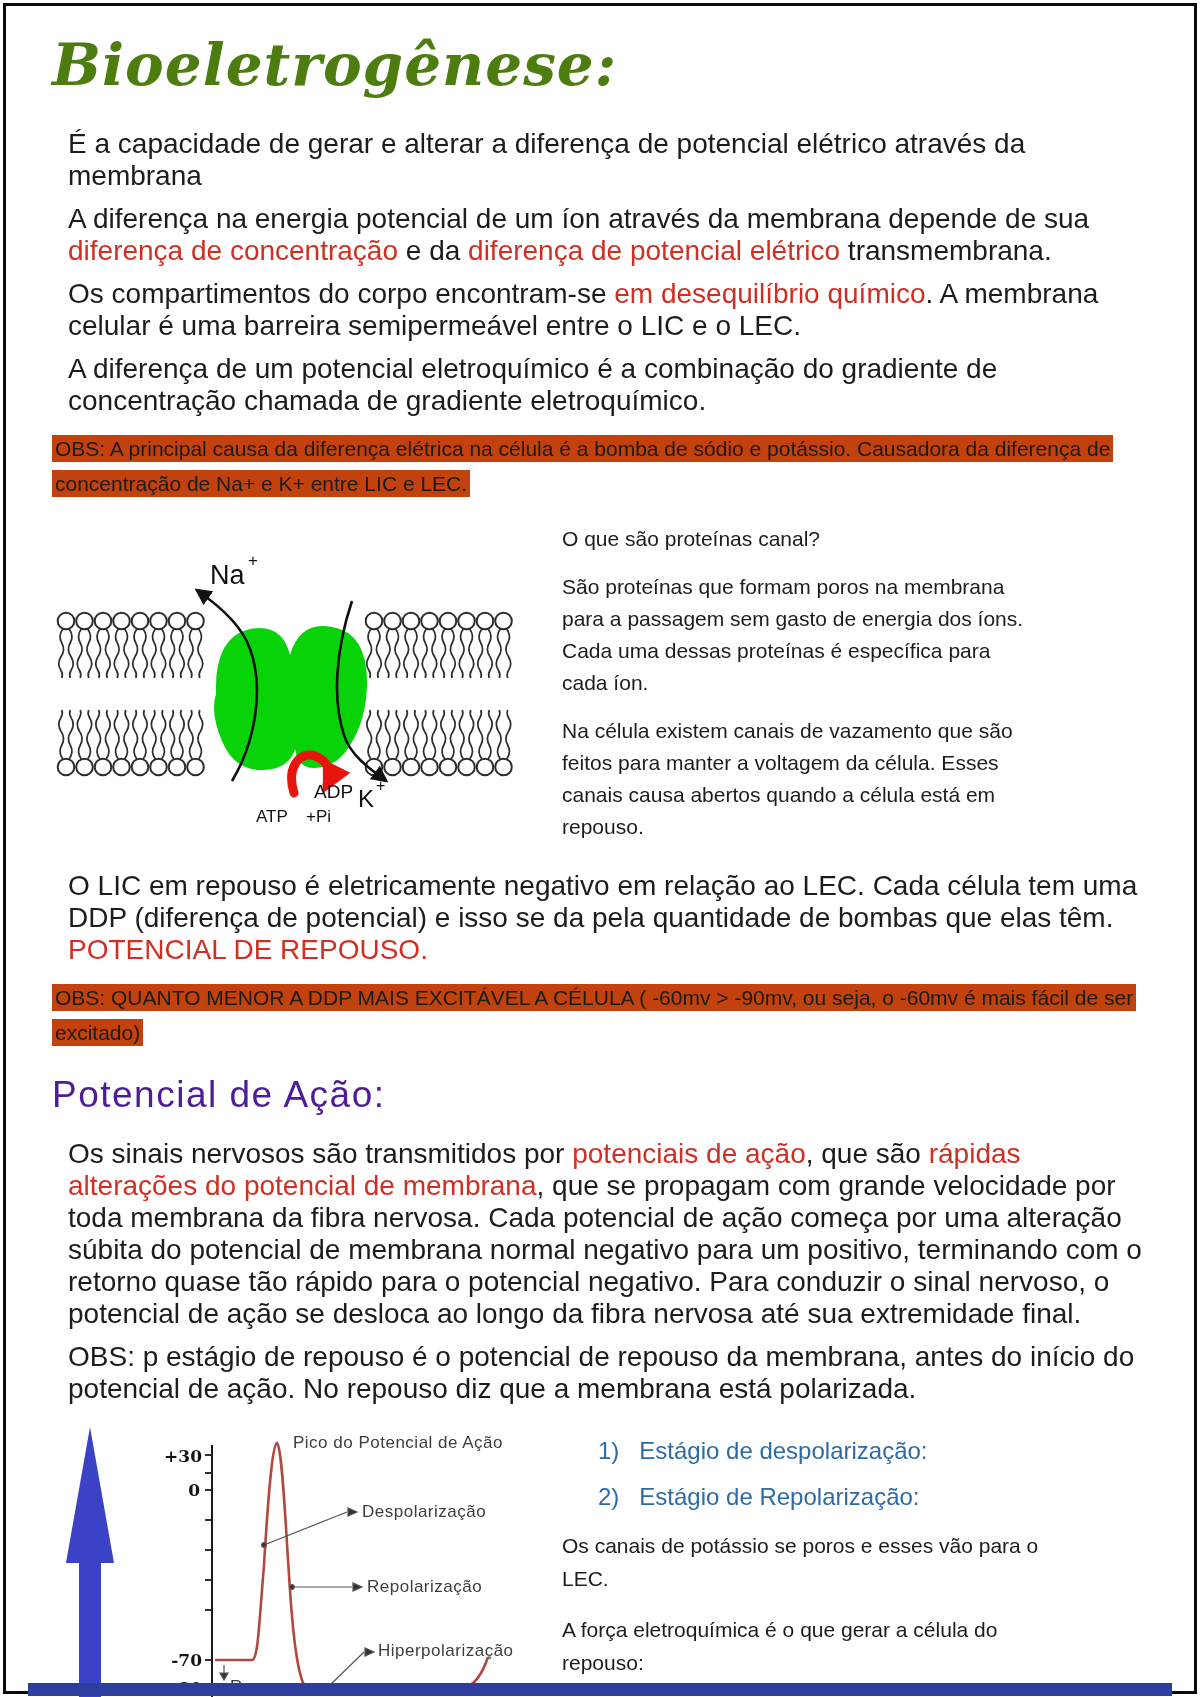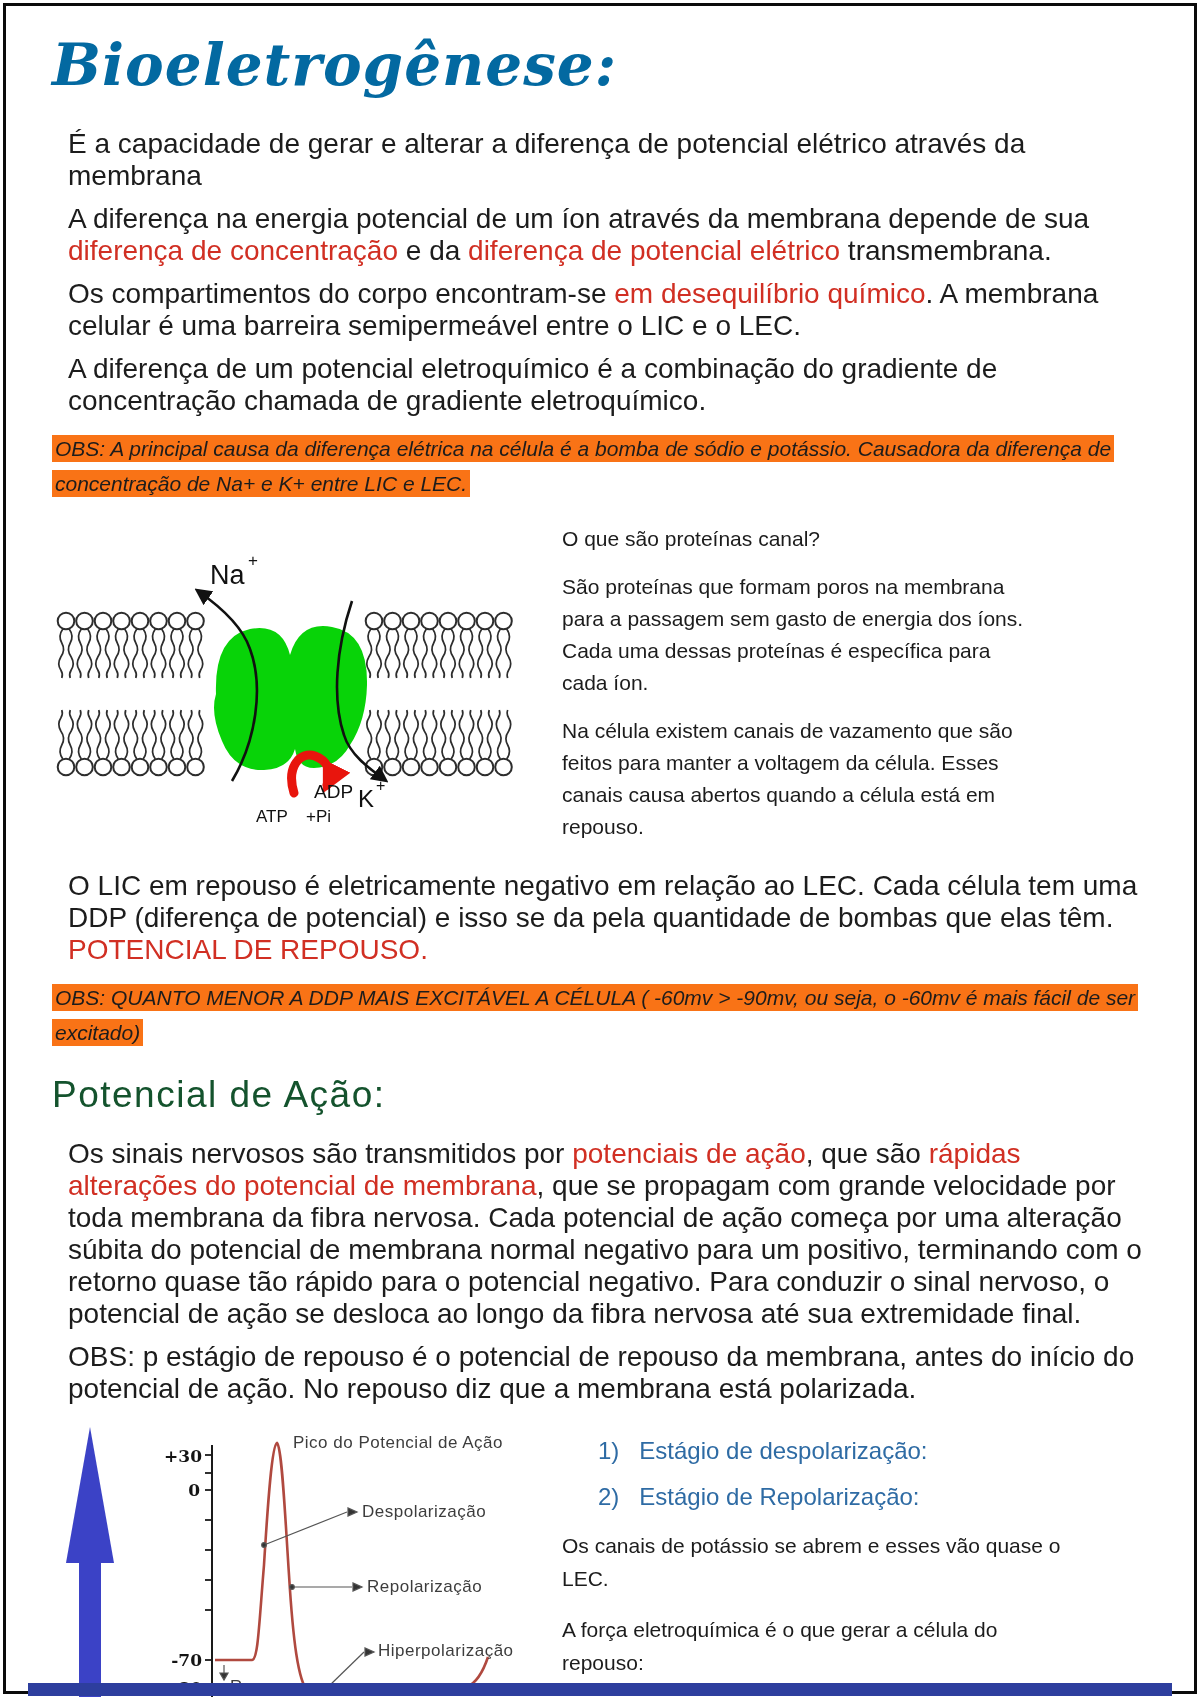--- a/index.html
+++ b/index.html
@@ -4,34 +4,34 @@
 <style>
   html,body { margin:0; padding:0; background:#ffffff; }
   .page {
     position:relative; width:1200px; height:1697px; background:#ffffff;
     font-family:"Liberation Sans", sans-serif; color:#1c1c1c; overflow:hidden;
   }
   .frame { position:absolute; inset:3px; border:3px solid #0a0a0a; pointer-events:none; }
   .content { position:relative; padding:0 52px; }
   h1.doc-title {
     margin:34px 0 0 0; font-family:"DejaVu Serif", serif; font-style:italic; font-weight:bold;
-    font-size:58px; line-height:1.1; color:#0369a1; letter-spacing:1px;
+    font-size:58px; line-height:1.1; color:#4d7c0f; letter-spacing:1px;
   }
   p.para { margin:11px 0 0 16px; font-size:28px; line-height:32px; }
   p.first { margin-top:30px; }
   .red { color:#d12f23; }
   .obs-wrap { margin:14px 0 0 0; font-size:21px; line-height:35px; }
-  .hl { background:#f97316; padding:2px 3px; -webkit-box-decoration-break:clone; box-decoration-break:clone;font-style:italic; }
+  .hl { background:#c2410c; padding:2px 3px; -webkit-box-decoration-break:clone; box-decoration-break:clone; }
   .cols { display:flex; margin-top:8px; }
   .col-diagram { width:500px; flex:0 0 auto; }
   .col-text { flex:1 1 auto; padding-top:14px; padding-left:10px; max-width:470px; }
   .col-text p { margin:0 0 16px 0; font-size:21px; line-height:32px; }
   h2.section {
     margin:24px 0 0 0; font-weight:400; font-size:37px; line-height:1.15;
-    color:#14532d; letter-spacing:1.5px;
+    color:#4c1d95; letter-spacing:1.5px;
   }
   .cols2 { display:flex; margin-top:10px; }
   .col-chart { width:510px; flex:0 0 auto; }
   .col-stages { flex:1 1 auto; padding-top:12px; max-width:520px; }
   .stage-h { display:flex; gap:20px; padding-left:36px; color:#2e6ba4; font-size:24px; margin:10px 0 18px 0; }
   .stage-body { margin:0 0 18px 0; font-size:21px; line-height:33px; }
   ul.forces { margin:10px 0 0 0; padding-left:74px; }
   ul.forces li { font-size:21px; line-height:32px; margin:4px 0; }
   .footer-bar { position:absolute; left:28px; right:28px; bottom:1px; height:13px; background:#2d3e9e; }
   svg text { font-family:"Liberation Sans", sans-serif; }
@@ -191,21 +191,21 @@
       <div class="col-stages">
         <div class="stage-h">
           <span>1)</span>
           <span>Estágio de despolarização:</span>
         </div>
 
         <div class="stage-h">
           <span>2)</span>
           <span>Estágio de Repolarização:</span>
         </div>
-        <p class="stage-body">Os canais de potássio se abrem e esses vão quase o LEC.</p>
+        <p class="stage-body">Os canais de potássio se poros e esses vão para o LEC.</p>
 
         <p class="stage-body">A força eletroquímica é o que gerar a célula do repouso:</p>
 
         <ul class="forces">
           <li><span>Força química: diferença de concentração do LIC e do LEC.</span></li>
 
         </ul>
       </div>
     </div>
 

